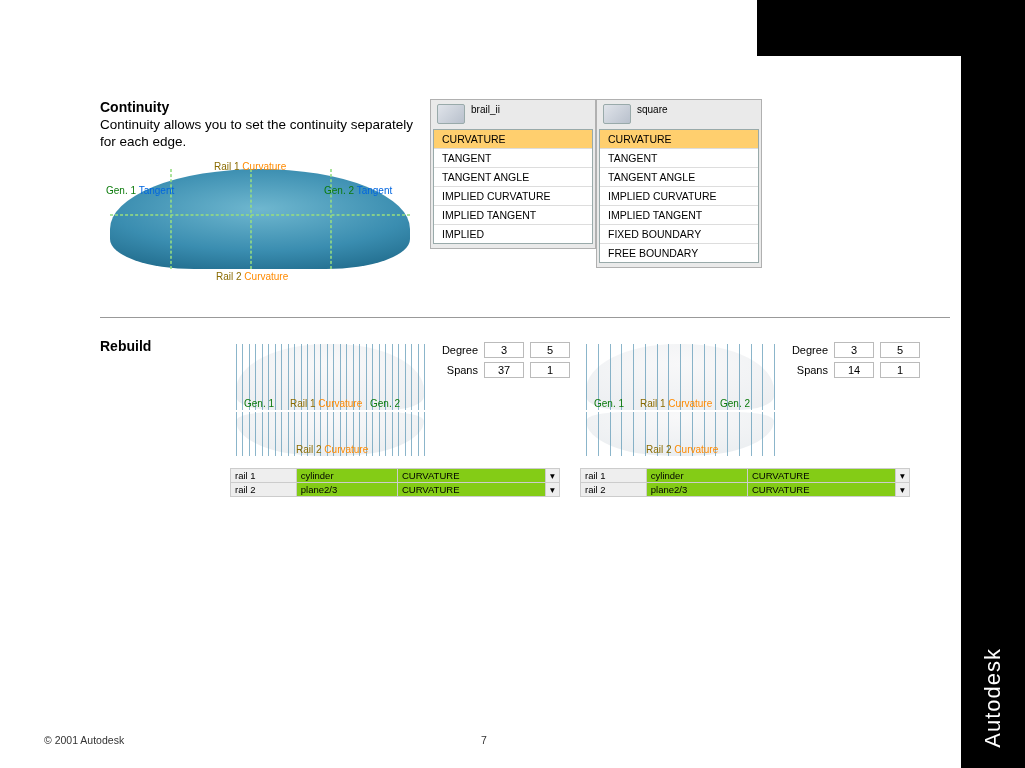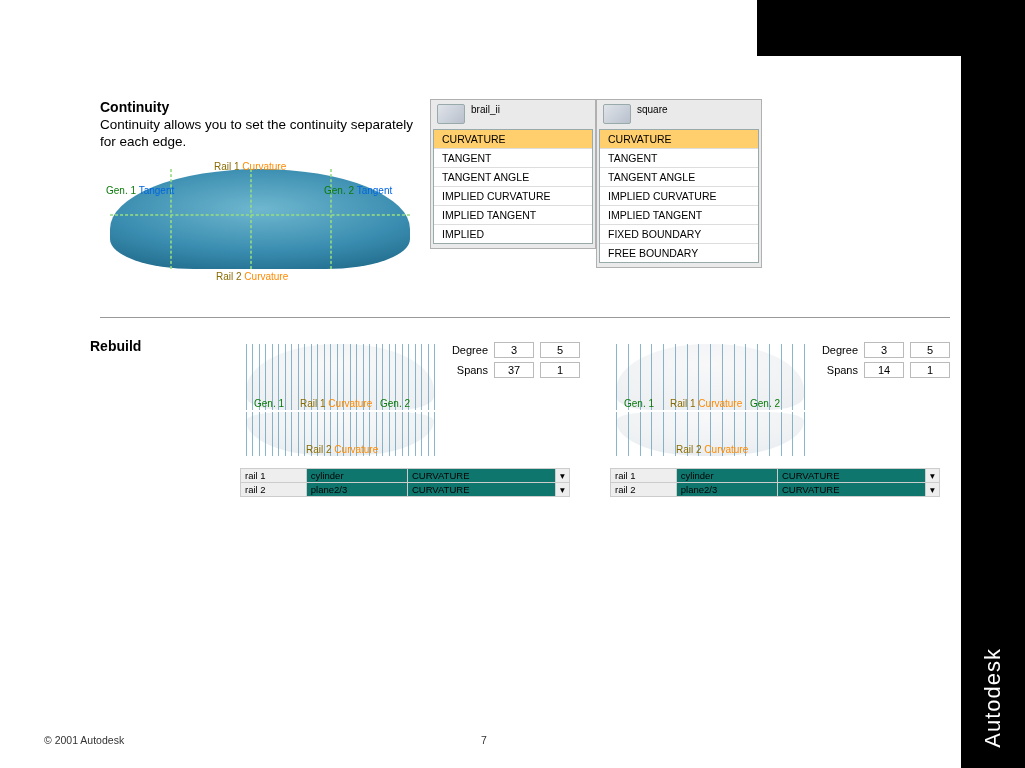--- a/index.html
+++ b/index.html
@@ -128,22 +128,21 @@
   }
   .menu-item:last-child { border-bottom: none; }
   .menu-item.sel { background: #ffcf6e; }
   hr.divider {
     margin: 28px 0 20px 0;
     border: none; border-top: 1px solid #999;
   }
   .rebuild-row {
     display: flex;
     align-items: flex-start;
-    gap: 20px;
-    justify-content: center;
+    gap: 0;
   }
   .reb-text { width: 130px; flex-shrink:0; }
   .reb-col {
     width: 350px;
     flex-shrink: 0;
   }
   .reb-canvas {
     width: 200px; height: 124px;
     position: relative;
     margin-bottom: 6px;
@@ -194,21 +193,21 @@
     border-collapse: collapse;
     font-size: 9.5px;
     background: #eee;
     width: 330px;
   }
   .rail-table td {
     border: 1px solid #ccc;
     padding: 1px 4px;
   }
   .rail-table td.input {
-    background: #0f766e;
+    background: #84cc16;
   }
   .footer {
     position: absolute;
     left: 44px; bottom: 22px;
     width: 880px;
     font-size: 10.5px;
     color: #333;
   }
   .footer .pg {
     position: absolute;

